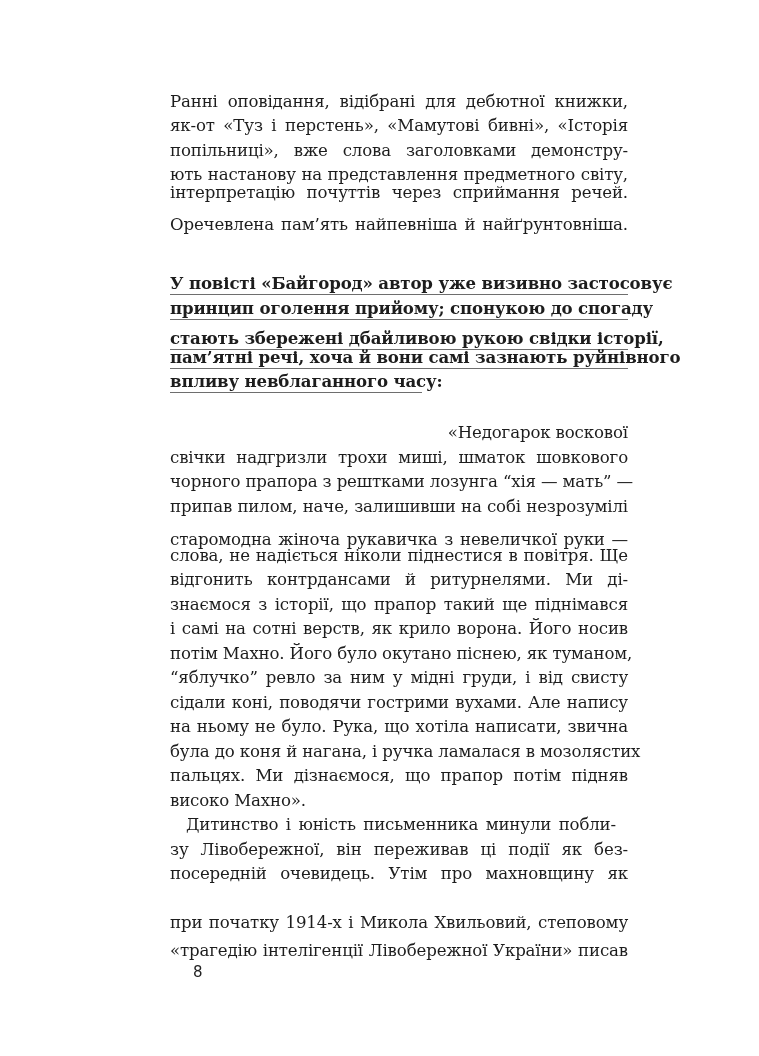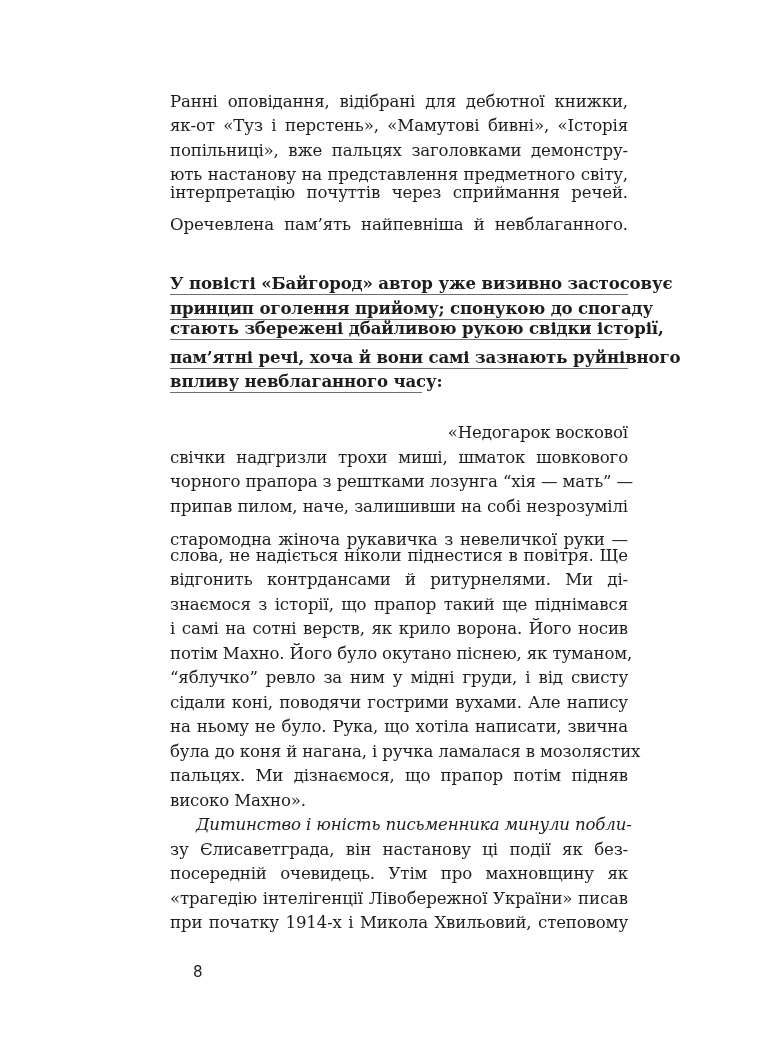--- a/index.html
+++ b/index.html
@@ -35,23 +35,22 @@
     letter-spacing: -0.15px;
   }
   .line.last {
     text-align-last: left;
   }
   .line.right {
     text-align: center;
     text-align-last: right;
   }
   .line.indent {
-    left: 196px;
+    left: 186px;
     width: 430px;
-    font-style: italic;
   }
   .line.ul {
     border-bottom: 1.5px solid #6e6e6e;
     height: 22px;
     line-height: 22px;
     font-weight: bold;
   }
   .line.ul.short {
     width: 252px;
   }
@@ -65,30 +64,30 @@
   }
 </style>
 </head>
 <body>
 
 <div class="page">
 
   <div>
     <div class="line" style="top:90px">Ранні оповідання, відібрані для дебютної книжки,</div>
     <div class="line" style="top:114px">як-от «Туз і перстень», «Мамутові бивні», «Історія</div>
-    <div class="line" style="top:139px">попільниці», вже пальцях заголовками демонстру-</div>
+    <div class="line" style="top:139px">попільниці», вже слова заголовками демонстру-</div>
     <div class="line" style="top:163px">ють настанову на представлення предметного світу,</div>
     <div class="line" style="top:181px">інтерпретацію почуттів через сприймання речей.</div>
-    <div class="line" style="top:213px">Оречевлена пам’ять найпевніша й невблаганного.</div>
+    <div class="line" style="top:213px">Оречевлена пам’ять найпевніша й найґрунтовніша.</div>
   </div>
 
   <div>
     <div class="line ul" style="top:272px">У повісті «Байгород» автор уже визивно застосовує</div>
     <div class="line ul" style="top:297px">принцип оголення прийому; спонукою до спогаду</div>
-    <div class="line ul" style="top:317px">стають збережені дбайливою рукою свідки історії,</div>
+    <div class="line ul" style="top:327px">стають збережені дбайливою рукою свідки історії,</div>
     <div class="line ul" style="top:346px">пам’ятні речі, хоча й вони самі зазнають руйнівного</div>
     <div class="line ul last short" style="top:370px">впливу невблаганного часу:</div>
   </div>
 
   <div>
     <div class="line right" style="top:421px">«Недогарок воскової</div>
     <div class="line" style="top:446px">свічки надгризли трохи миші, шматок шовкового</div>
     <div class="line" style="top:470px">чорного прапора з рештками лозунга “хія — мать” —</div>
     <div class="line" style="top:495px">припав пилом, наче, залишивши на собі незрозумілі</div>
     <div class="line" style="top:544px">слова, не надіється ніколи піднестися в повітря. Ще</div>
@@ -100,20 +99,20 @@
     <div class="line" style="top:666px">“яблучко” ревло за ним у мідні груди, і від свисту</div>
     <div class="line" style="top:691px">сідали коні, поводячи гострими вухами. Але напису</div>
     <div class="line" style="top:715px">на ньому не було. Рука, що хотіла написати, звична</div>
     <div class="line" style="top:740px">була до коня й нагана, і ручка ламалася в мозолястих</div>
     <div class="line" style="top:764px">пальцях. Ми дізнаємося, що прапор потім підняв</div>
     <div class="line last" style="top:789px">високо Махно».</div>
   </div>
 
   <div>
     <div class="line indent" style="top:813px">Дитинство і юність письменника минули побли-</div>
-    <div class="line" style="top:838px">зу Єлисаветграда, він настанову ці події як без-</div>
+    <div class="line" style="top:838px">зу Лівобережної, він переживав ці події як без-</div>
     <div class="line" style="top:862px">посередній очевидець. Утім про махновщину як</div>
-    <div class="line" style="top:887px">«трагедію інтелігенції Лівобережної України» писав</div>
+    <div class="line" style="top:939px">«трагедію інтелігенції Лівобережної України» писав</div>
     <div class="line" style="top:911px">при початку 1914-х і Микола Хвильовий, степовому</div>
   </div>
 
   <div class="page-number">8</div>
 </div>
 
 </body></html>

